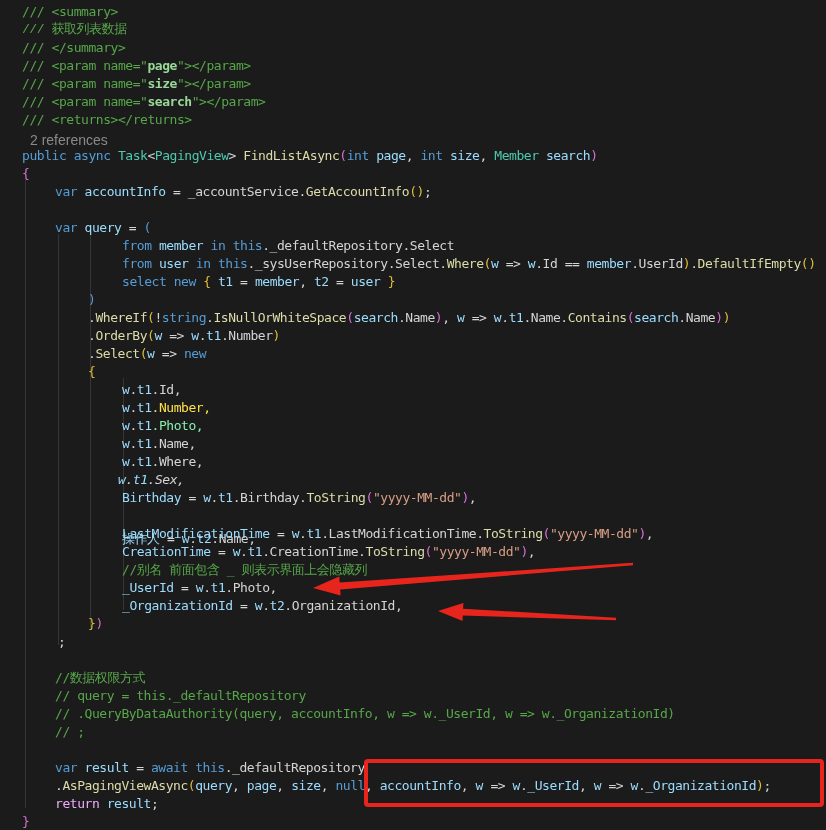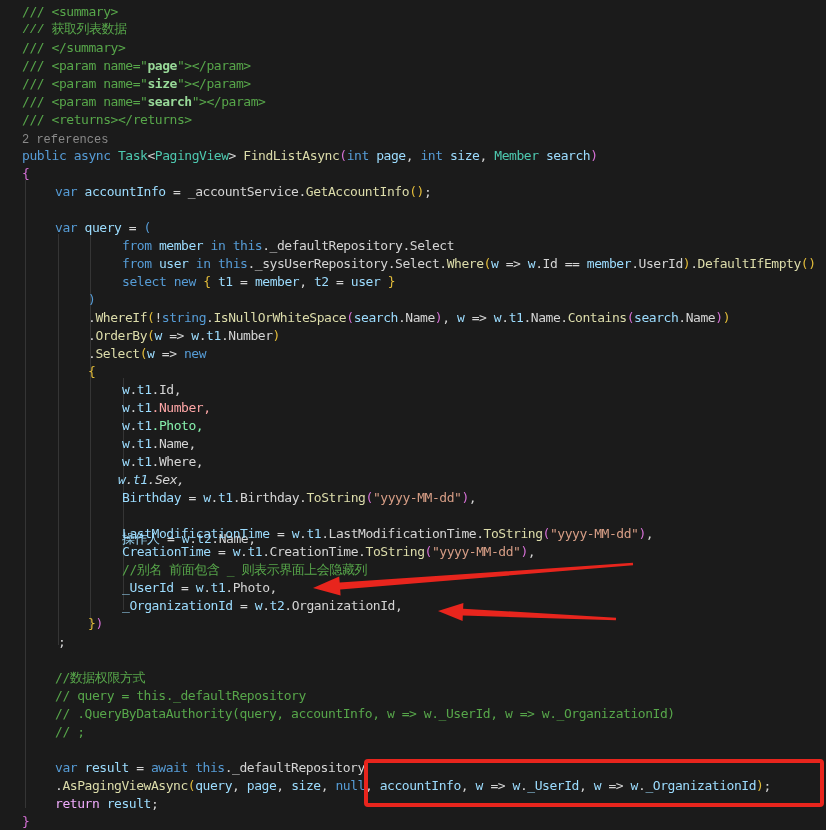--- a/index.html
+++ b/index.html
@@ -1,21 +1,21 @@
 <!DOCTYPE html>
 <html><head>
 <meta charset="utf-8">
 <style>
   html,body{margin:0;padding:0;}
   body{width:826px;height:830px;overflow:hidden;position:relative;}
   #screen{position:absolute;inset:0;}
   .line{position:absolute;height:18px;line-height:18px;white-space:pre;
         font-family:"DejaVu Sans Mono","Liberation Mono",monospace;
         font-size:13px;letter-spacing:-0.45px;}
-  .codelens{font-family:Liberation Mono, monospace;font-size:12px;letter-spacing:0;line-height:14px;height:14px;cursor:pointer;}
+  .codelens{font-family:Liberation Sans, sans-serif;font-size:14px;letter-spacing:0;line-height:14px;height:14px;cursor:pointer;margin-left:8px;}
   .guide{position:absolute;width:1px;background:#353535;}
   #annotation-layer{position:absolute;left:0;top:0;pointer-events:none;}
 </style>
 </head>
 <body style="background: rgb(27, 27, 27);">
 
 <div id="screen">
   <div id="guides">
       <div class="guide" style="left: 25px; top: 180px; height: 628px;"></div>
       <div class="guide" style="left: 58px; top: 234px; height: 411px;"></div>
@@ -38,21 +38,21 @@
       <div class="line" style="top: 219px; left: 55px;"><span style="color: rgb(86, 156, 214);">var</span><span style="color: rgb(156, 220, 254);"> query</span><span style="color: rgb(212, 212, 212);"> = </span><span style="color: rgb(86, 156, 214);">(</span></div>
       <div class="line" style="top: 237px; left: 122px;"><span style="color: rgb(86, 156, 214);">from</span><span style="color: rgb(156, 220, 254);"> member</span><span style="color: rgb(212, 212, 212);"> </span><span style="color: rgb(86, 156, 214);">in</span><span style="color: rgb(212, 212, 212);"> </span><span style="color: rgb(86, 156, 214);">this</span><span style="color: rgb(212, 212, 212);">._defaultRepository.Select</span></div>
       <div class="line" style="top: 255px; left: 122px;"><span style="color: rgb(86, 156, 214);">from</span><span style="color: rgb(156, 220, 254);"> user</span><span style="color: rgb(212, 212, 212);"> </span><span style="color: rgb(86, 156, 214);">in</span><span style="color: rgb(212, 212, 212);"> </span><span style="color: rgb(86, 156, 214);">this</span><span style="color: rgb(212, 212, 212);">._sysUserRepository.Select.</span><span style="color: rgb(220, 220, 170);">Where</span><span style="color: rgb(226, 188, 58);">(</span><span style="color: rgb(156, 220, 254);">w</span><span style="color: rgb(212, 212, 212);"> =&gt; </span><span style="color: rgb(156, 220, 254);">w</span><span style="color: rgb(212, 212, 212);">.Id == </span><span style="color: rgb(156, 220, 254);">member</span><span style="color: rgb(212, 212, 212);">.UserId</span><span style="color: rgb(226, 188, 58);">)</span><span style="color: rgb(212, 212, 212);">.</span><span style="color: rgb(220, 220, 170);">DefaultIfEmpty</span><span style="color: rgb(226, 188, 58);">()</span></div>
       <div class="line" style="top: 273px; left: 122px;"><span style="color: rgb(86, 156, 214);">select</span><span style="color: rgb(212, 212, 212);"> </span><span style="color: rgb(86, 156, 214);">new</span><span style="color: rgb(212, 212, 212);"> </span><span style="color: rgb(226, 188, 58);">{</span><span style="color: rgb(212, 212, 212);"> </span><span style="color: rgb(156, 220, 254);">t1</span><span style="color: rgb(212, 212, 212);"> = </span><span style="color: rgb(156, 220, 254);">member</span><span style="color: rgb(212, 212, 212);">, </span><span style="color: rgb(156, 220, 254);">t2</span><span style="color: rgb(212, 212, 212);"> = </span><span style="color: rgb(156, 220, 254);">user</span><span style="color: rgb(212, 212, 212);"> </span><span style="color: rgb(226, 188, 58);">}</span></div>
       <div class="line" style="top: 291px; left: 88px;"><span style="color: rgb(86, 156, 214);">)</span></div>
       <div class="line" style="top: 309px; left: 88px;"><span style="color: rgb(212, 212, 212);">.</span><span style="color: rgb(220, 220, 170);">WhereIf</span><span style="color: rgb(226, 188, 58);">(</span><span style="color: rgb(212, 212, 212);">!</span><span style="color: rgb(86, 156, 214);">string</span><span style="color: rgb(212, 212, 212);">.</span><span style="color: rgb(220, 220, 170);">IsNullOrWhiteSpace</span><span style="color: rgb(214, 112, 214);">(</span><span style="color: rgb(156, 220, 254);">search</span><span style="color: rgb(212, 212, 212);">.Name</span><span style="color: rgb(214, 112, 214);">)</span><span style="color: rgb(212, 212, 212);">, </span><span style="color: rgb(156, 220, 254);">w</span><span style="color: rgb(212, 212, 212);"> =&gt; </span><span style="color: rgb(156, 220, 254);">w</span><span style="color: rgb(212, 212, 212);">.</span><span style="color: rgb(156, 220, 254);">t1</span><span style="color: rgb(212, 212, 212);">.Name.</span><span style="color: rgb(220, 220, 170);">Contains</span><span style="color: rgb(214, 112, 214);">(</span><span style="color: rgb(156, 220, 254);">search</span><span style="color: rgb(212, 212, 212);">.Name</span><span style="color: rgb(214, 112, 214);">)</span><span style="color: rgb(226, 188, 58);">)</span></div>
       <div class="line" style="top: 327px; left: 88px;"><span style="color: rgb(212, 212, 212);">.</span><span style="color: rgb(220, 220, 170);">OrderBy</span><span style="color: rgb(226, 188, 58);">(</span><span style="color: rgb(156, 220, 254);">w</span><span style="color: rgb(212, 212, 212);"> =&gt; </span><span style="color: rgb(156, 220, 254);">w</span><span style="color: rgb(212, 212, 212);">.</span><span style="color: rgb(156, 220, 254);">t1</span><span style="color: rgb(212, 212, 212);">.Number</span><span style="color: rgb(226, 188, 58);">)</span></div>
       <div class="line" style="top: 345px; left: 88px;"><span style="color: rgb(212, 212, 212);">.</span><span style="color: rgb(220, 220, 170);">Select</span><span style="color: rgb(226, 188, 58);">(</span><span style="color: rgb(156, 220, 254);">w</span><span style="color: rgb(212, 212, 212);"> =&gt; </span><span style="color: rgb(86, 156, 214);">new</span></div>
       <div class="line" style="top: 363px; left: 88px;"><span style="color: rgb(226, 188, 58);">{</span></div>
       <div class="line" style="top: 381px; left: 122px;"><span style="color: rgb(156, 220, 254);">w</span><span style="color: rgb(212, 212, 212);">.</span><span style="color: rgb(156, 220, 254);">t1</span><span style="color: rgb(212, 212, 212);">.Id,</span></div>
-      <div class="line" style="top: 399px; left: 122px;"><span style="color: rgb(156, 220, 254);">w</span><span style="color: rgb(212, 212, 212);">.</span><span style="color: rgb(156, 220, 254);">t1</span><span style="color: #fca5a5;">.Number,</span></div>
+      <div class="line" style="top: 399px; left: 122px;"><span style="color: rgb(156, 220, 254);">w</span><span style="color: rgb(212, 212, 212);">.</span><span style="color: rgb(156, 220, 254);">t1</span><span style="color: #fde047;">.Number,</span></div>
       <div class="line" style="top: 417px; left: 122px;"><span style="color: rgb(156, 220, 254);">w</span><span style="color: rgb(212, 212, 212);">.</span><span style="color: rgb(156, 220, 254);">t1</span><span style="color: #86efac;">.Photo,</span></div>
       <div class="line" style="top: 435px; left: 122px;"><span style="color: rgb(156, 220, 254);">w</span><span style="color: rgb(212, 212, 212);">.</span><span style="color: rgb(156, 220, 254);">t1</span><span style="color: rgb(212, 212, 212);">.Name,</span></div>
       <div class="line" style="top: 453px; left: 122px;"><span style="color: rgb(156, 220, 254);">w</span><span style="color: rgb(212, 212, 212);">.</span><span style="color: rgb(156, 220, 254);">t1</span><span style="color: rgb(212, 212, 212);">.Where,</span></div>
       <div class="line" style="top: 471px; left: 118px; font-style: italic;"><span style="color: rgb(156, 220, 254);">w</span><span style="color: rgb(212, 212, 212);">.</span><span style="color: rgb(156, 220, 254);">t1</span><span style="color: rgb(212, 212, 212);">.Sex,</span></div>
       <div class="line" style="top: 489px; left: 122px;"><span style="color: rgb(156, 220, 254);">Birthday</span><span style="color: rgb(212, 212, 212);"> = </span><span style="color: rgb(156, 220, 254);">w</span><span style="color: rgb(212, 212, 212);">.</span><span style="color: rgb(156, 220, 254);">t1</span><span style="color: rgb(212, 212, 212);">.Birthday.</span><span style="color: rgb(220, 220, 170);">ToString</span><span style="color: rgb(214, 112, 214);">(</span><span style="color: rgb(214, 157, 133);">"yyyy-MM-dd"</span><span style="color: rgb(214, 112, 214);">)</span><span style="color: rgb(212, 212, 212);">,</span></div>
       <div class="line" style="top: 530px; left: 122px;"><span style="color: rgb(156, 220, 254);">操作人</span><span style="color: rgb(212, 212, 212);"> = </span><span style="color: rgb(156, 220, 254);">w</span><span style="color: rgb(212, 212, 212);">.</span><span style="color: rgb(156, 220, 254);">t2</span><span style="color: rgb(212, 212, 212);">.Name,</span></div>
       <div class="line" style="top: 525px; left: 122px;"><span style="color: rgb(156, 220, 254);">LastModificationTime</span><span style="color: rgb(212, 212, 212);"> = </span><span style="color: rgb(156, 220, 254);">w</span><span style="color: rgb(212, 212, 212);">.</span><span style="color: rgb(156, 220, 254);">t1</span><span style="color: rgb(212, 212, 212);">.LastModificationTime.</span><span style="color: rgb(220, 220, 170);">ToString</span><span style="color: rgb(214, 112, 214);">(</span><span style="color: rgb(214, 157, 133);">"yyyy-MM-dd"</span><span style="color: rgb(214, 112, 214);">)</span><span style="color: rgb(212, 212, 212);">,</span></div>
       <div class="line" style="top: 543px; left: 122px;"><span style="color: rgb(156, 220, 254);">CreationTime</span><span style="color: rgb(212, 212, 212);"> = </span><span style="color: rgb(156, 220, 254);">w</span><span style="color: rgb(212, 212, 212);">.</span><span style="color: rgb(156, 220, 254);">t1</span><span style="color: rgb(212, 212, 212);">.CreationTime.</span><span style="color: rgb(220, 220, 170);">ToString</span><span style="color: rgb(214, 112, 214);">(</span><span style="color: rgb(214, 157, 133);">"yyyy-MM-dd"</span><span style="color: rgb(214, 112, 214);">)</span><span style="color: rgb(212, 212, 212);">,</span></div>
       <div class="line" style="top: 561px; left: 122px;"><span style="color: rgb(87, 166, 74);">//别名 前面包含 _ 则表示界面上会隐藏列</span></div>
       <div class="line" style="top: 579px; left: 122px;"><span style="color: rgb(156, 220, 254);">_UserId</span><span style="color: rgb(212, 212, 212);"> = </span><span style="color: rgb(156, 220, 254);">w</span><span style="color: rgb(212, 212, 212);">.</span><span style="color: rgb(156, 220, 254);">t1</span><span style="color: rgb(212, 212, 212);">.Photo,</span></div>

